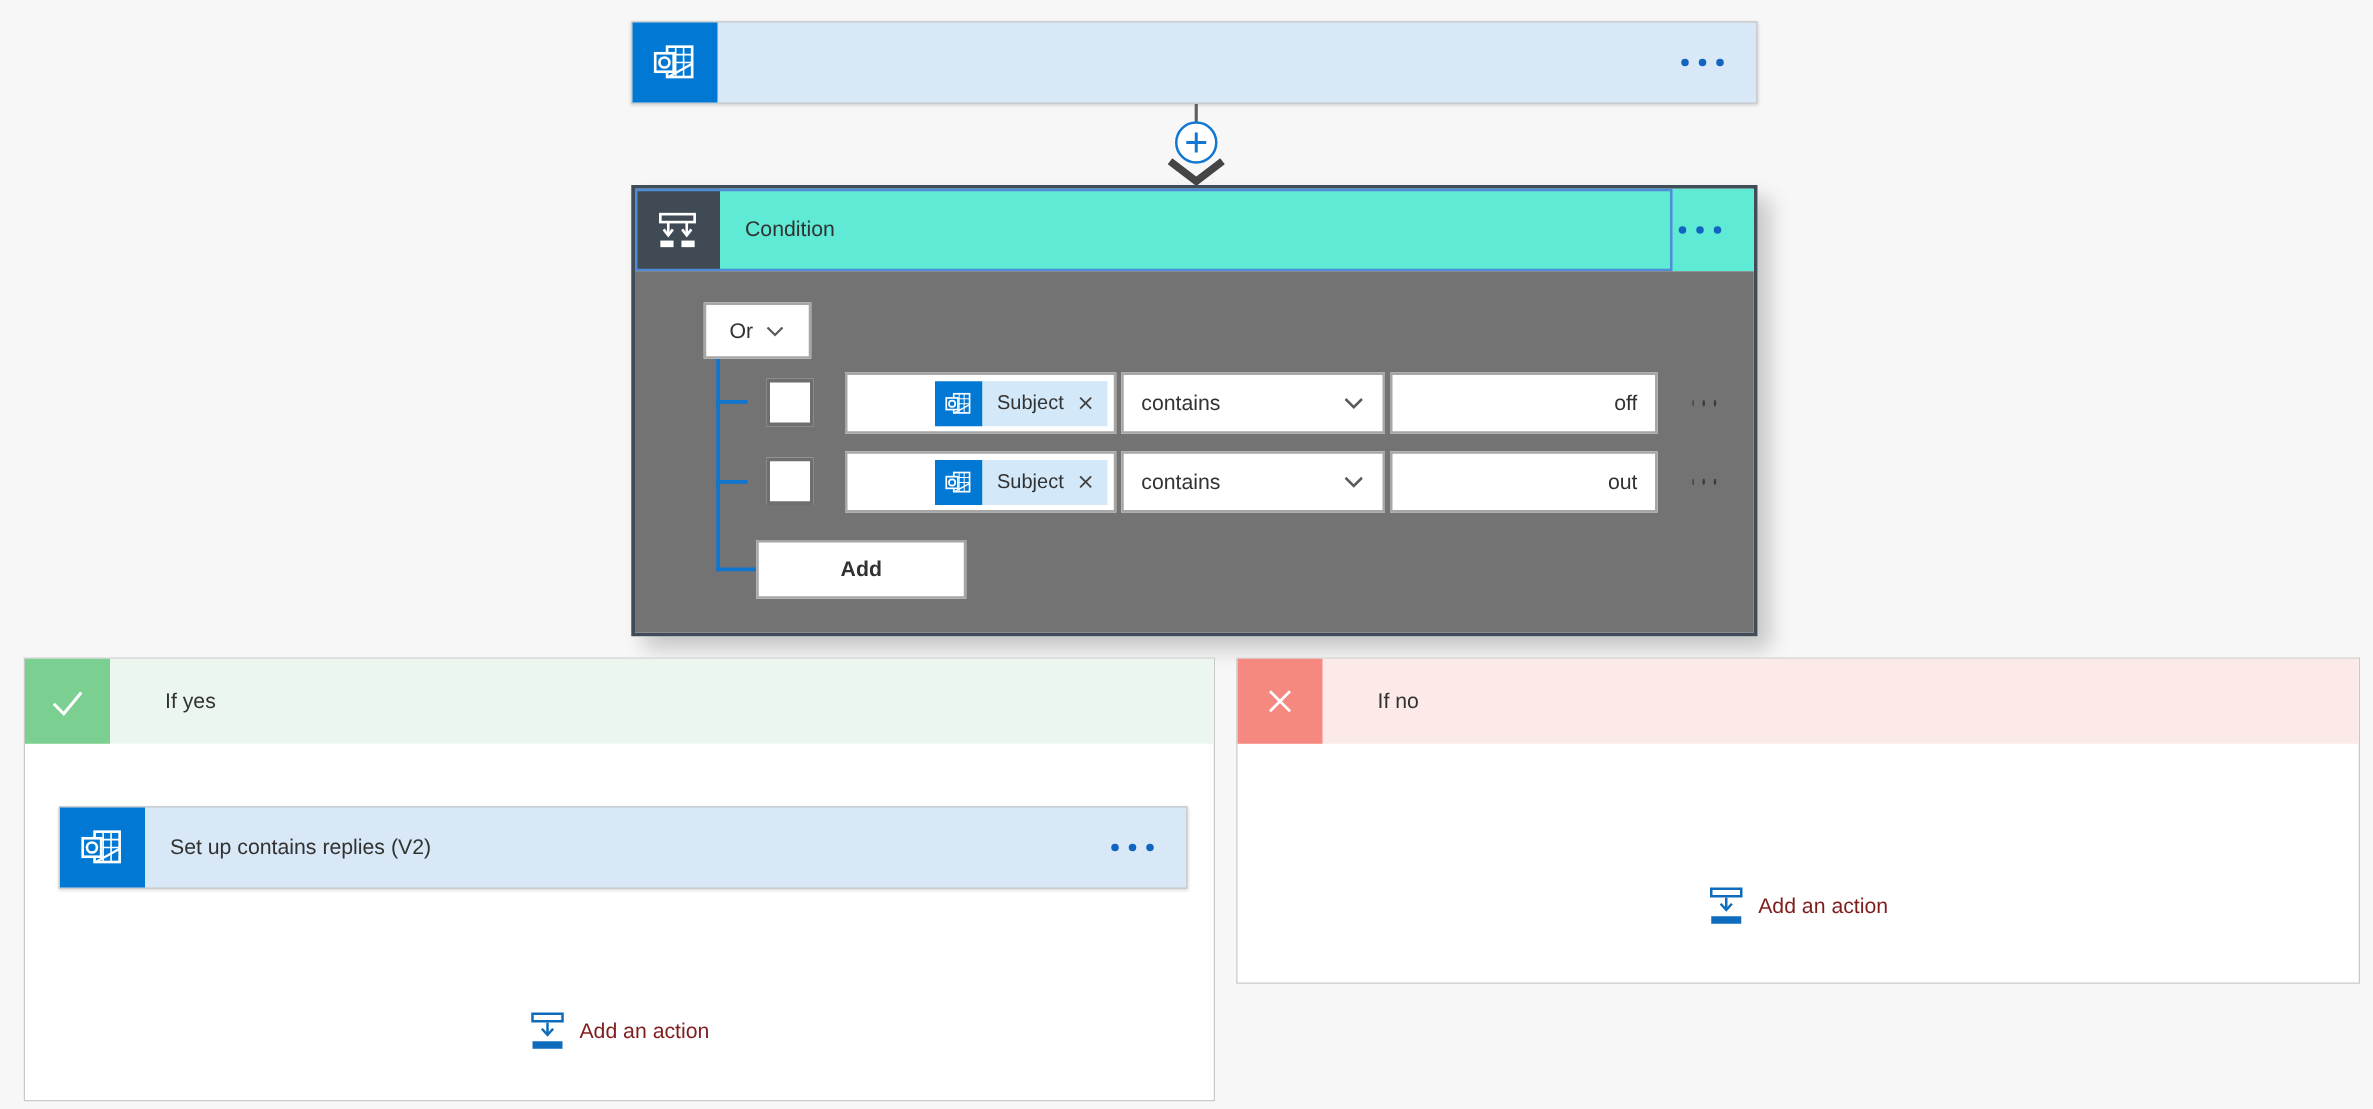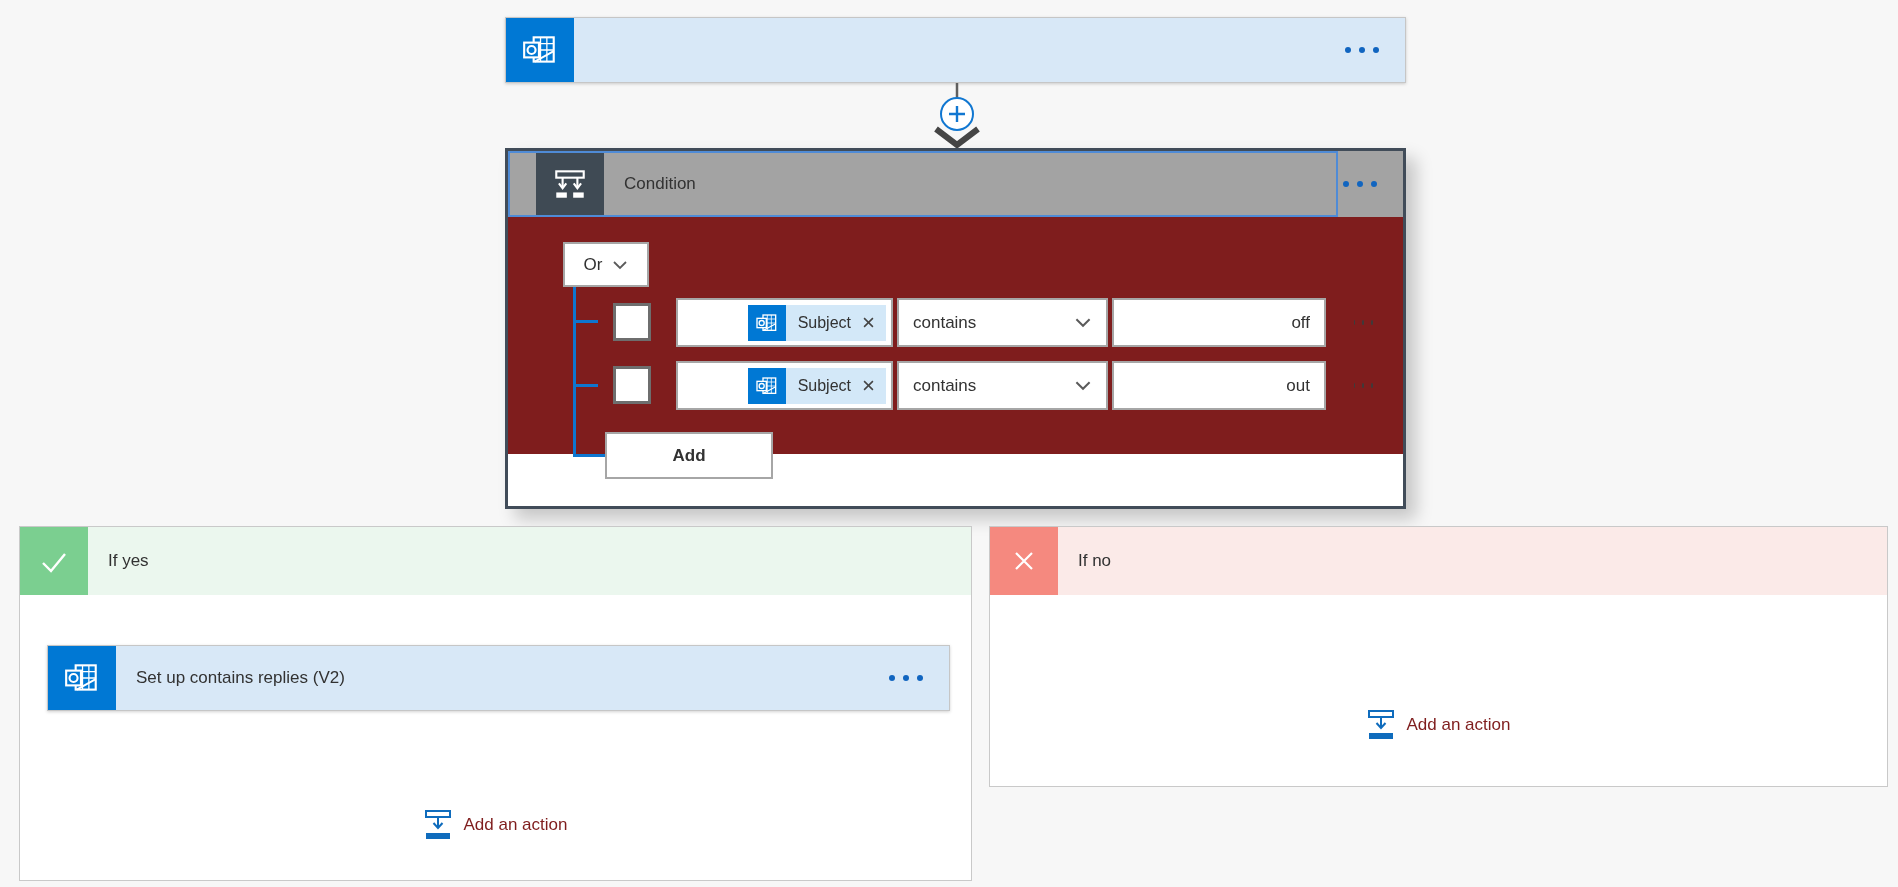--- a/index.html
+++ b/index.html
@@ -47,29 +47,29 @@
   .connector { position: absolute; left: 926px; top: 83px; width: 62px; height: 66px; }
 
   
   .condition-card {
     position: absolute; left: 505px; top: 148px; width: 901px; height: 361px;
     border: 3px solid #414c59;
     background: #fff;
     box-shadow: 10px 10px 16px rgba(0,0,0,0.20);
   }
   .cond-header {
-    position: relative; height: 66px; background: #a3a3a3;
-    display: flex; align-items: stretch; cursor: pointer; padding-left: 28px;
+    position: relative; height: 66px; background: #5eead4;
+    display: flex; align-items: stretch; cursor: pointer;
   }
   .cond-header .icon-tile { flex: 0 0 68px; }
   .focus-ring {
     position: absolute; left: 0; top: 0; width: 830px; height: 66px;
     border: 2px solid #4f8bd6; pointer-events: none;
   }
-  .cond-body { position: relative; height: 237px; background: #7f1d1d; }
+  .cond-body { position: relative; height: 289px; background: #737373; }
 
   .tree { position: absolute; background: #0e76cf; }
   .tree.v { left: 65px; top: 70px; width: 3px; height: 170px; }
   .tree.h1 { left: 65px; top: 103px; width: 25px; height: 3px; }
   .tree.h2 { left: 65px; top: 167px; width: 25px; height: 3px; }
   .tree.h3 { left: 65px; top: 237px; width: 32px; height: 3px; }
 
   .or-dropdown {
     position: absolute; left: 55px; top: 25px; width: 86px; height: 45px;
     background: #fff; border: 2px solid #a6a6a6;
@@ -115,21 +115,21 @@
     background: #fff; border: 2px solid #a6a6a6;
     display: flex; align-items: center; justify-content: center; gap: 13px;
     font-size: 17px; font-weight: 600; color: #323232; cursor: pointer; flex-direction: column;
   }
   .add-button .plus { color: #3c3c3c; display: block; }
 
   
   .branch { position: absolute; background: #fff; border: 1px solid #c9c9c9; }
   .branch-yes { left: 19px; top: 526px; width: 953px; height: 355px; }
   .branch-no { left: 989px; top: 526px; width: 899px; height: 261px; }
-  .branch-header { display: flex; align-items: stretch; height: 68px; cursor: pointer; }
+  .branch-header { display: flex; align-items: stretch; height: 68px; cursor: pointer; gap: 24px; }
   .branch-yes .branch-header { background: #ebf7ee; }
   .branch-no .branch-header { background: #fbeae8; }
   .branch-header .icon-tile { flex: 0 0 68px; }
 
   .action-card { left: 27px; top: 118px; width: 903px; height: 66px; }
 
   .add-action-row {
     position: absolute; left: 0; right: 0; height: 44px;
     display: flex; align-items: center; justify-content: center; gap: 12px;
     cursor: pointer;

